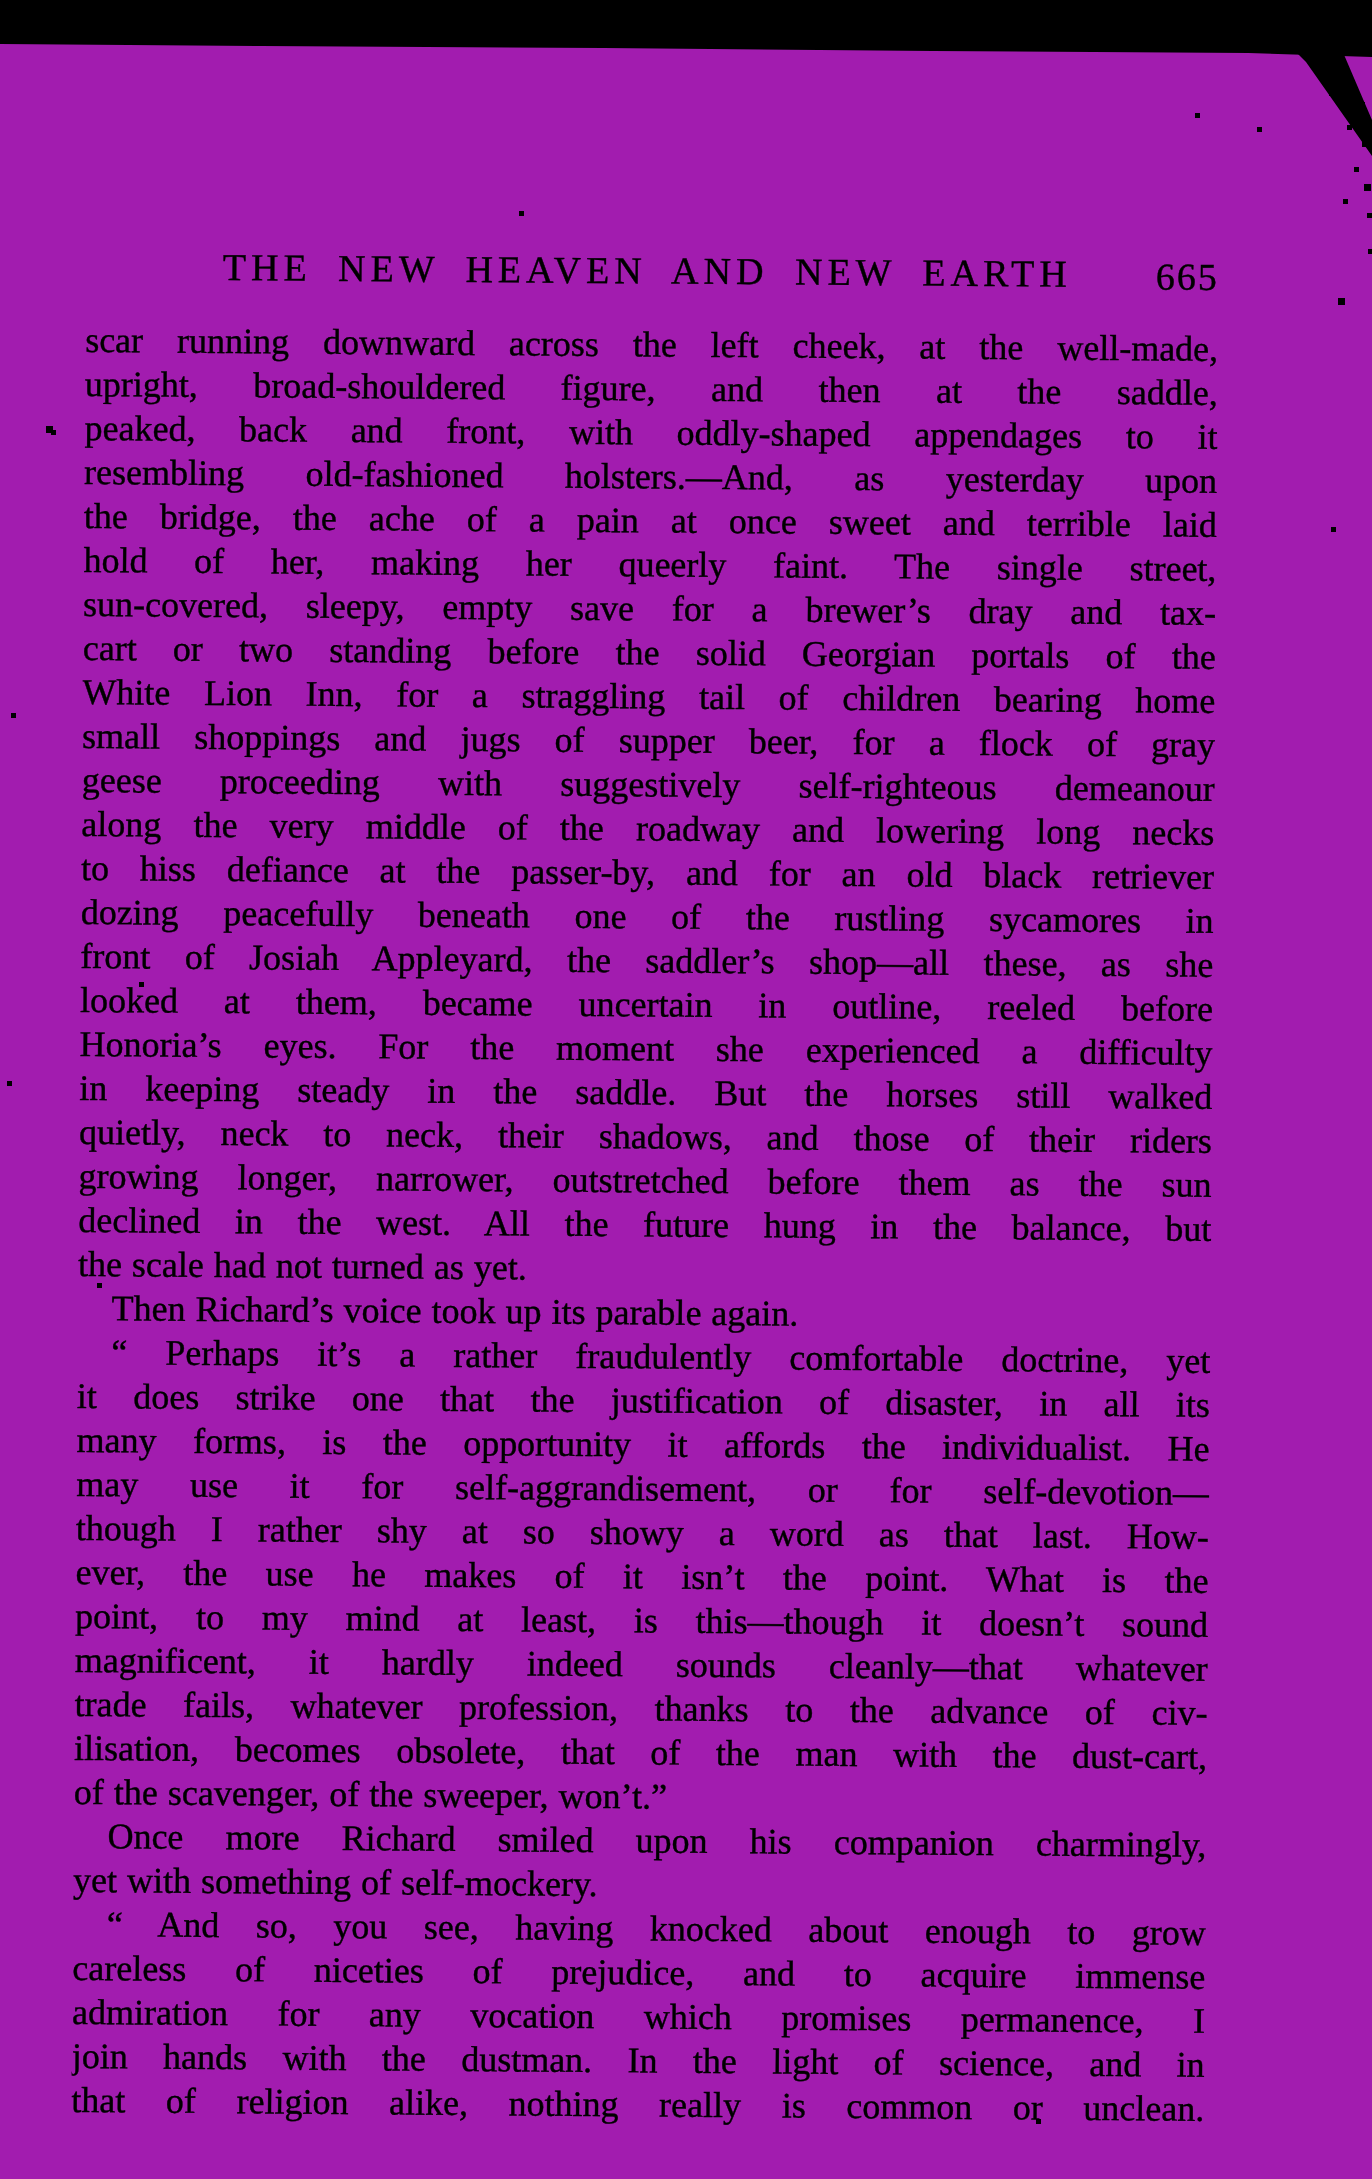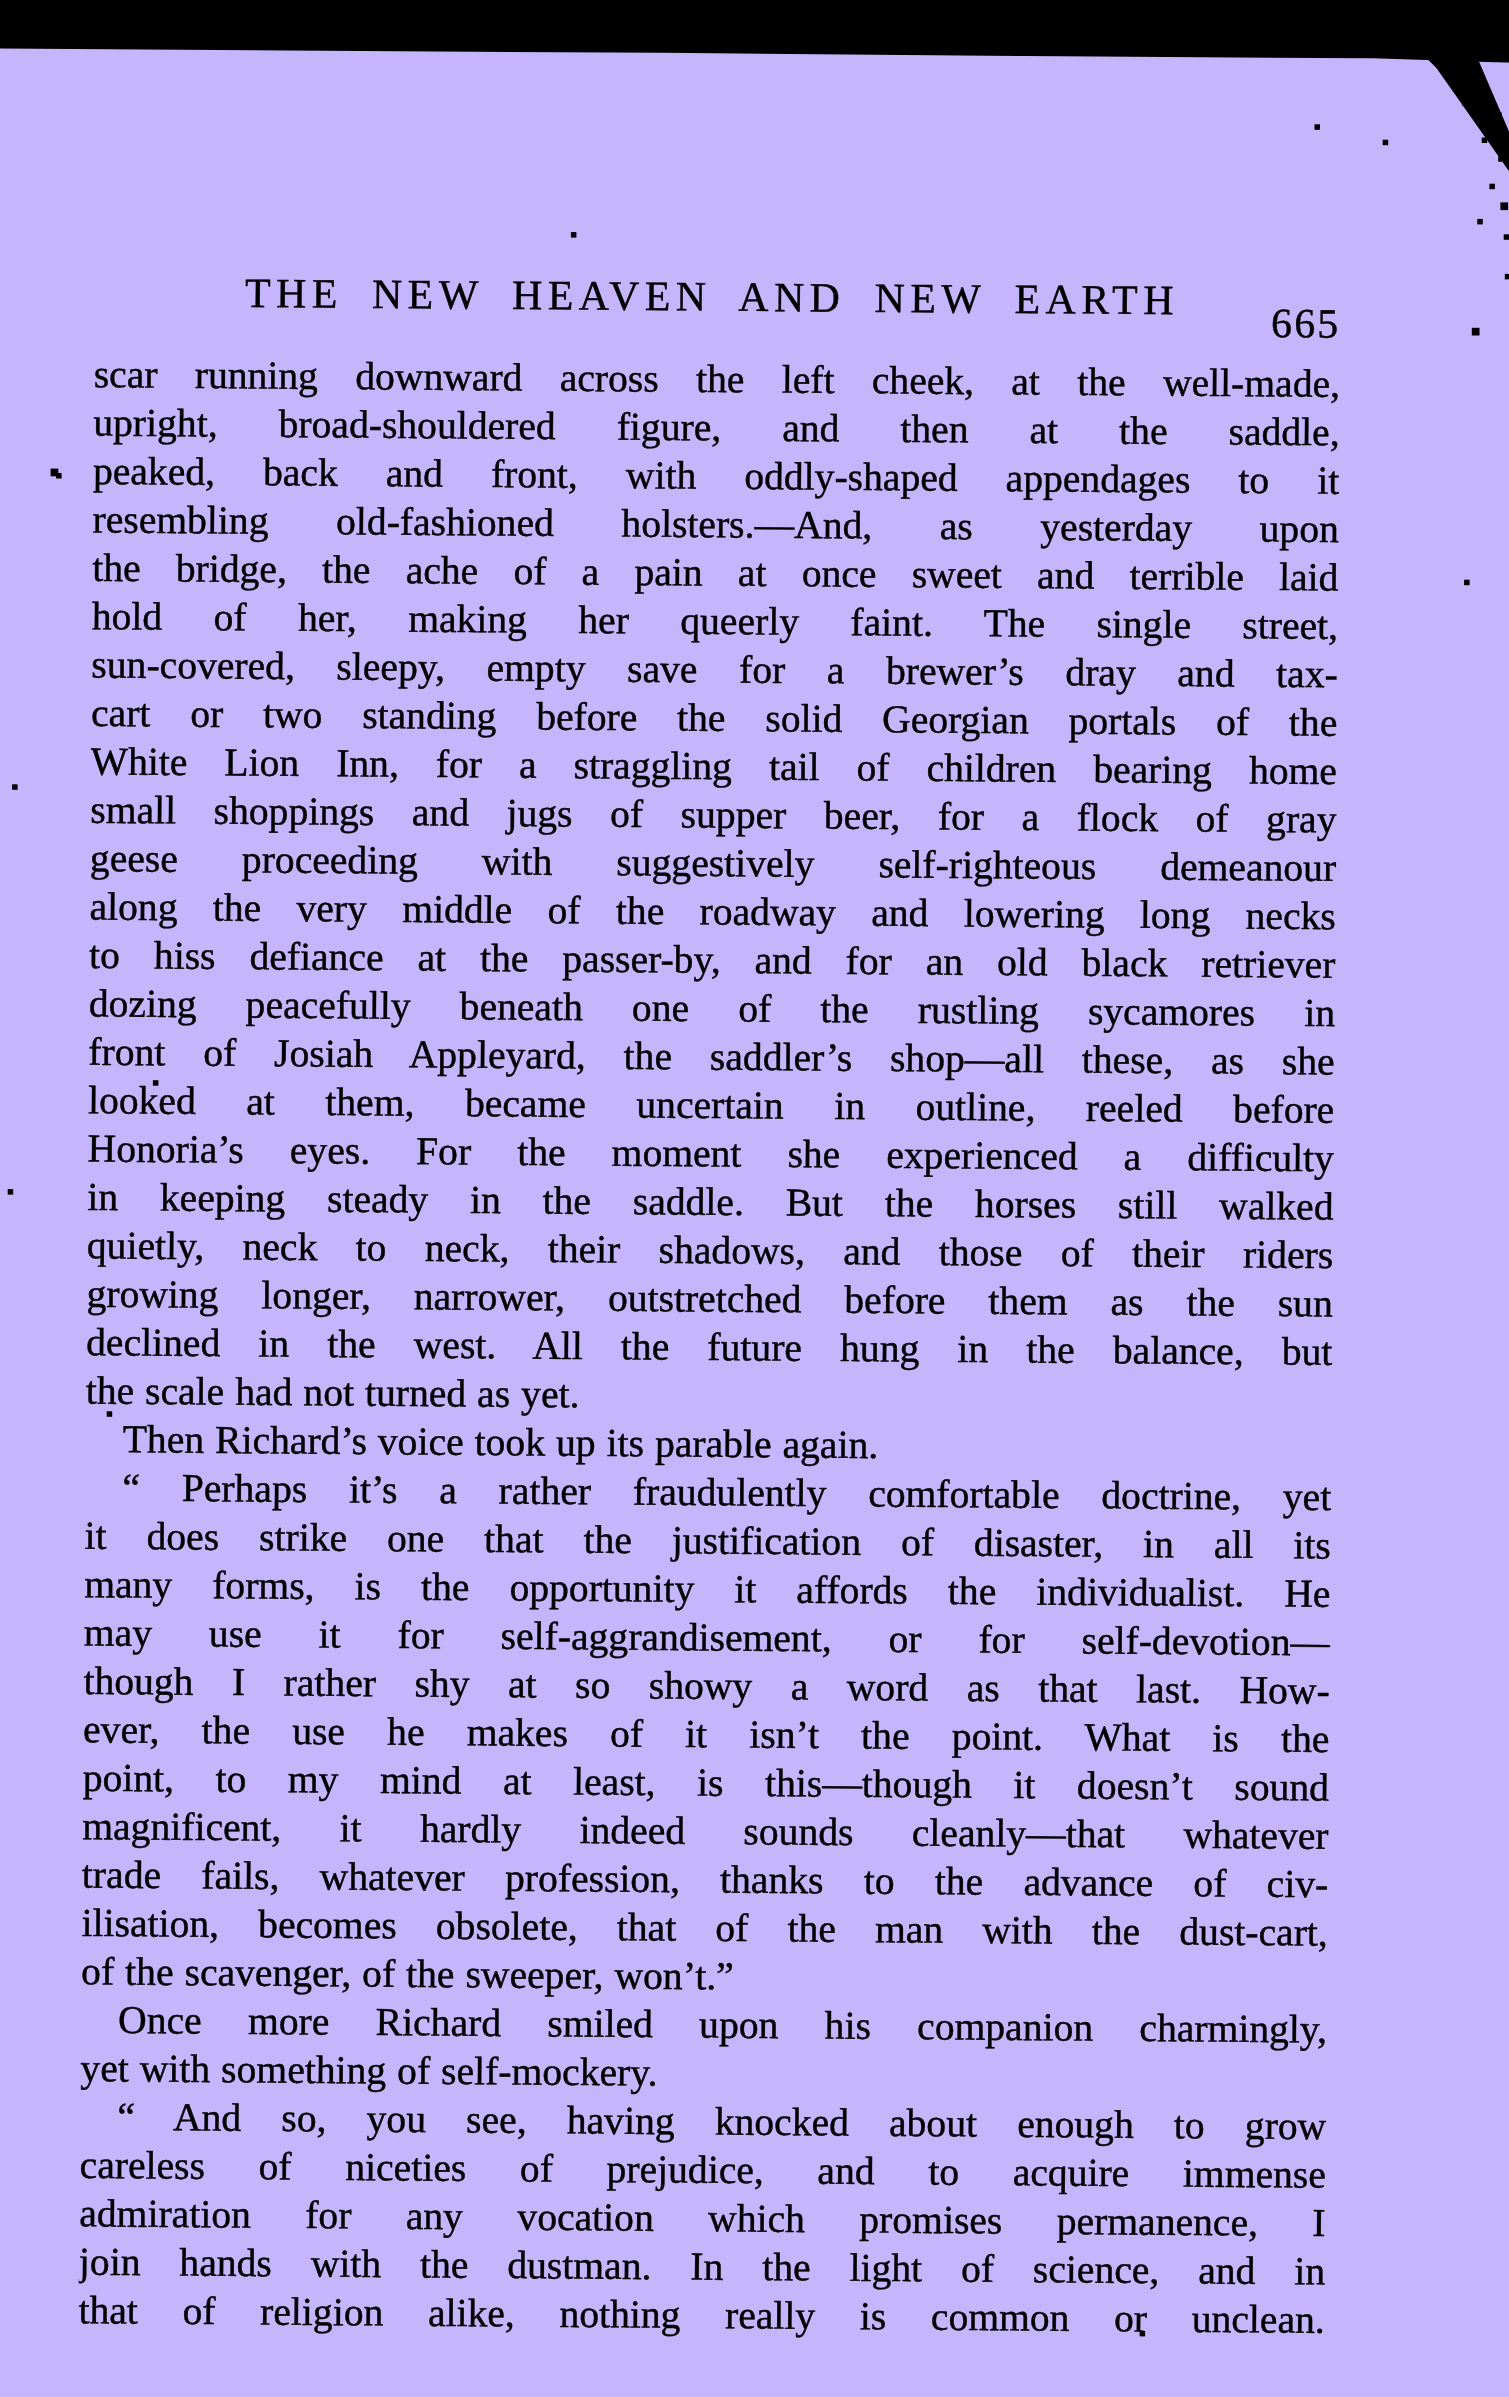--- a/index.html
+++ b/index.html
@@ -1,20 +1,20 @@
 <!DOCTYPE html>
 <html><head>
 <meta charset="utf-8">
 <style>
   html, body { margin: 0; padding: 0; background: #ffffff; }
   .page {
     position: relative;
     width: 1372px;
     height: 2179px;
-    background: #c4b5fd;
+    background: #a21caf;
     overflow: hidden;
     font-family: "Liberation Serif", "DejaVu Serif", serif;
     color: #000000;
   }
 
   
   .top-band {
     position: absolute; top: 0; left: 0;
     width: 1372px; height: 62px;
     background: #000;
@@ -60,21 +60,21 @@
     position: relative;
     height: 48px; line-height: 48px;
     font-size: 38px;
     letter-spacing: 5px;
     word-spacing: 12px;
     text-align: center;
     white-space: nowrap;
   }
   .header .title { padding-right: 10px; }
   .header .pagenum {
-    position: absolute; right: 0; top: 20px;
+    position: absolute; right: 0; top: 2px;
     letter-spacing: 2px;
   }
   .body { margin-top: 28px; font-size: 36px; word-spacing: 1px; }
   .line {
     height: 44px; line-height: 44px;
     text-align: justify;
     text-align-last: justify;
     overflow: hidden;
   }
   .line.endp { text-align-last: left; }

